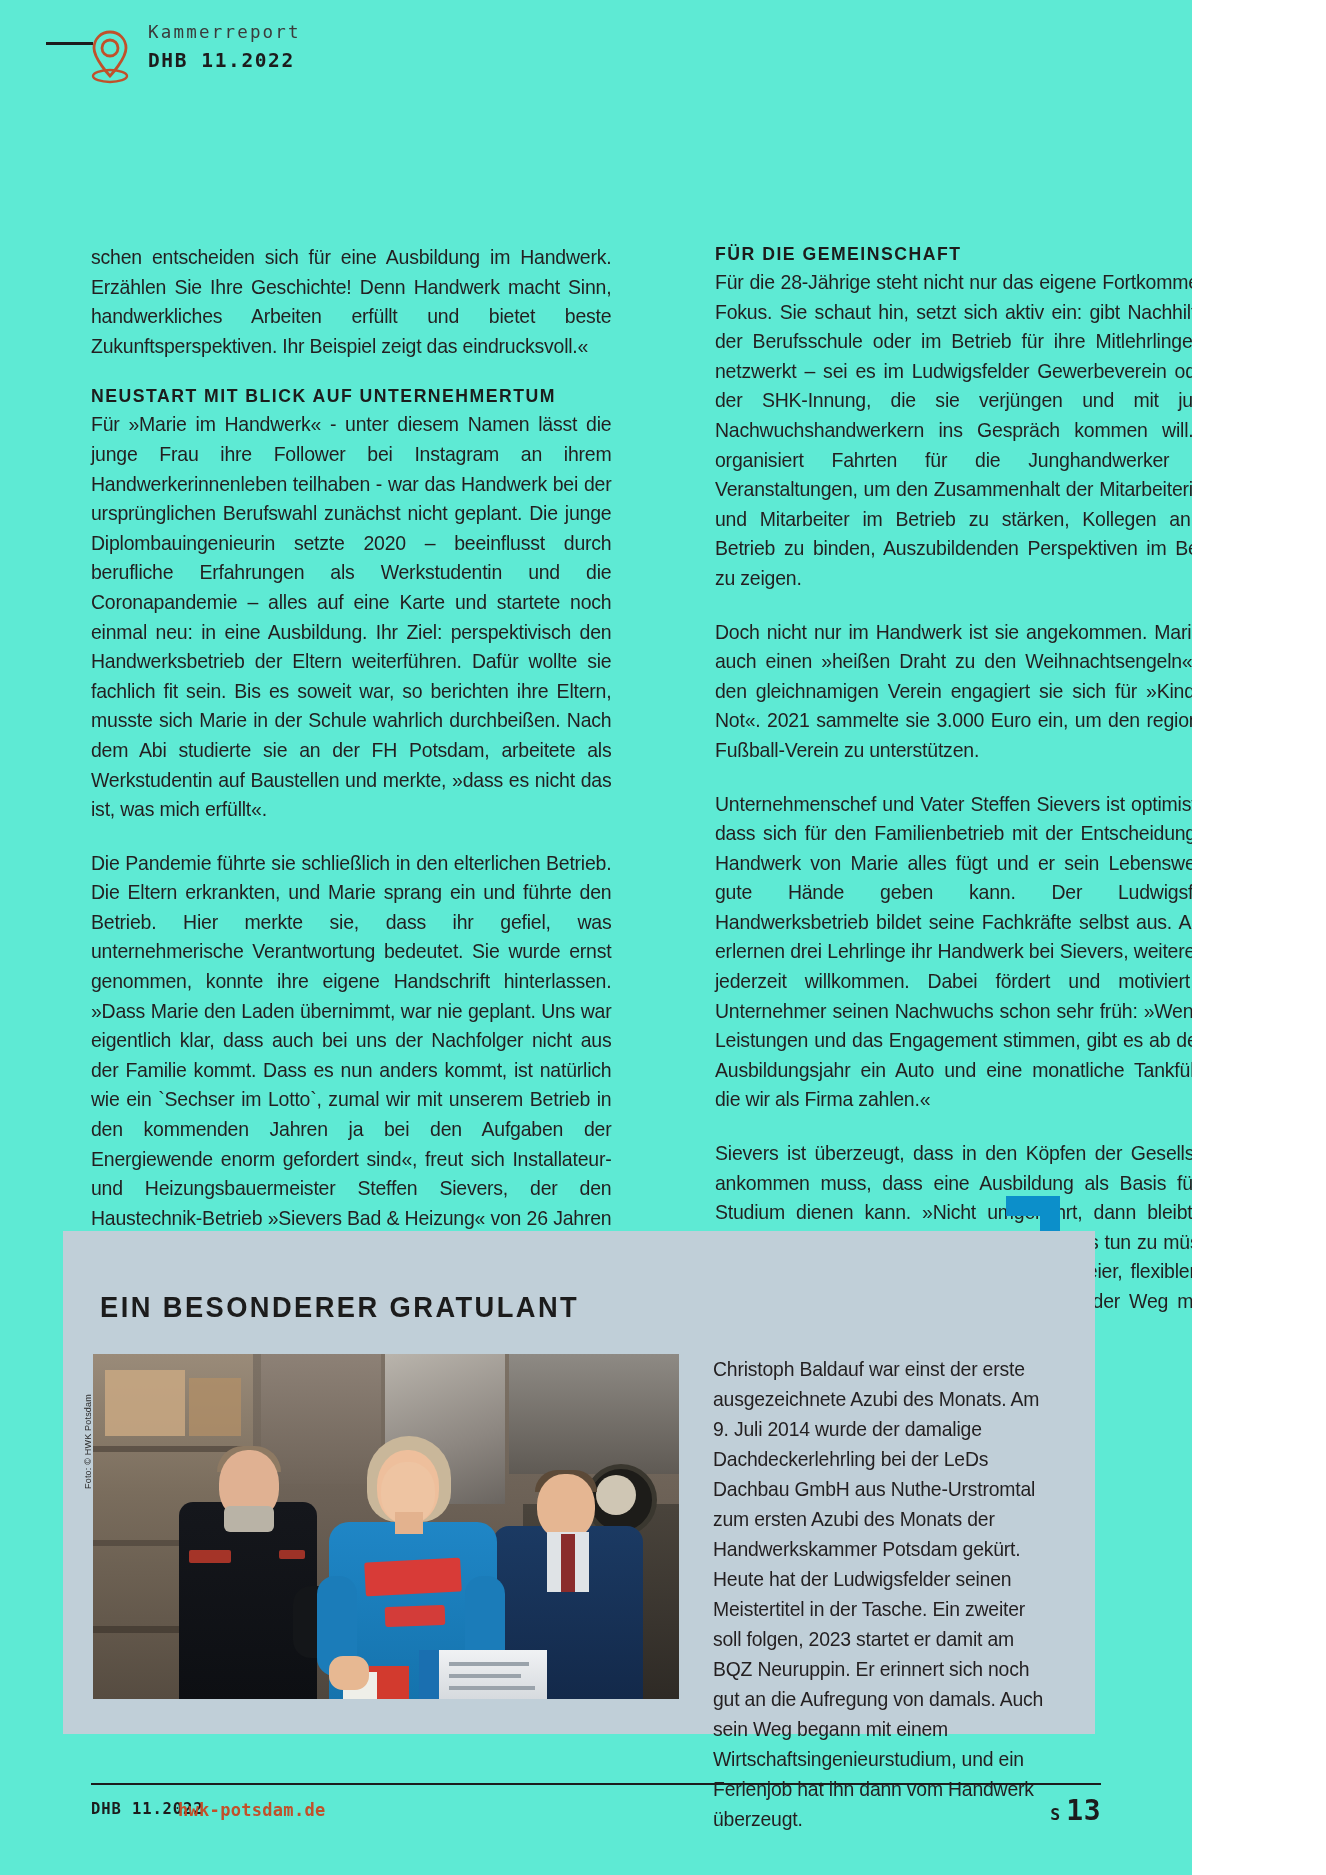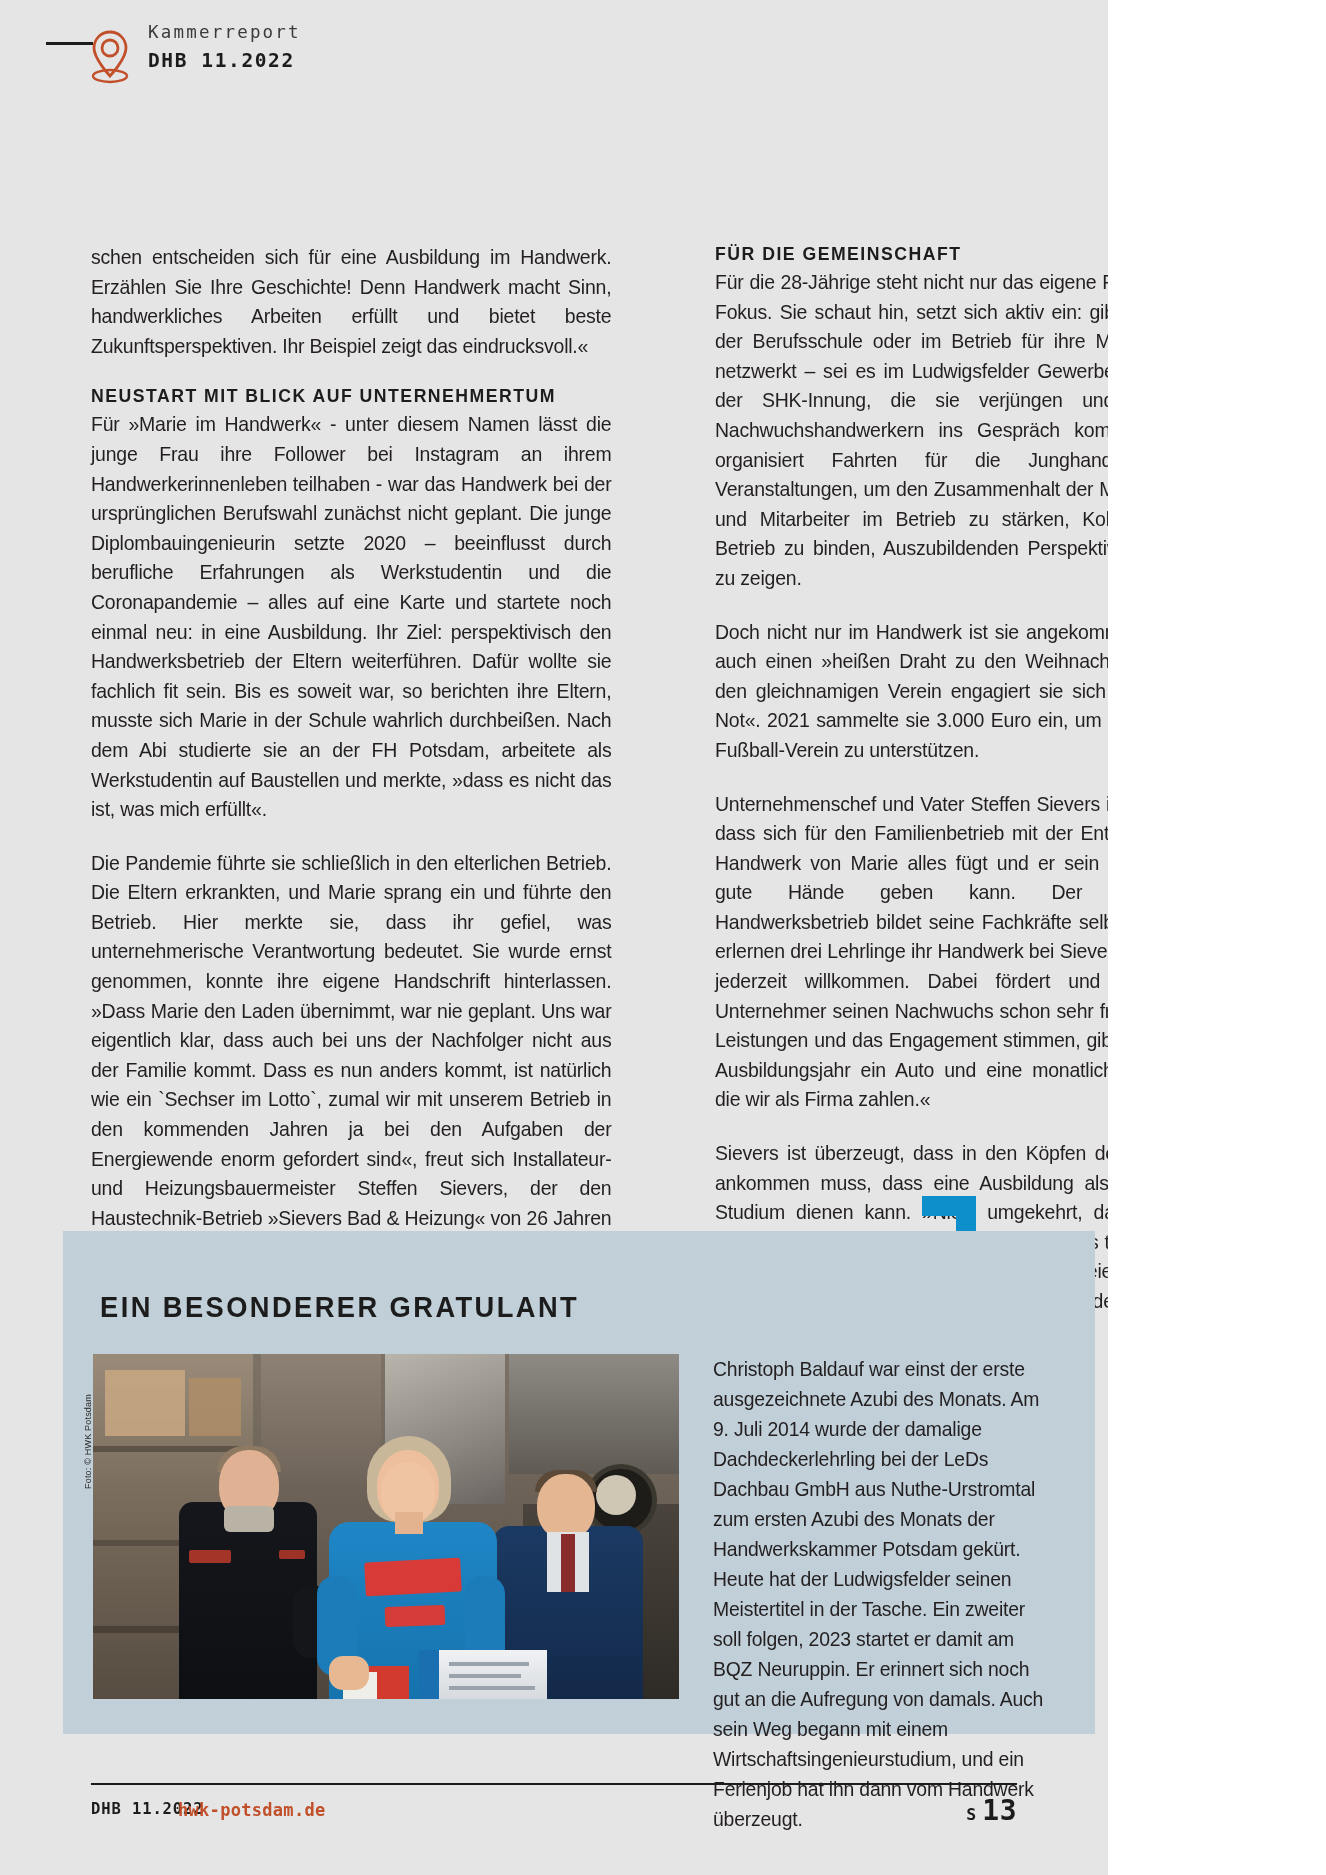--- a/index.html
+++ b/index.html
@@ -2,23 +2,23 @@
 <html lang="de"><head>
 <meta charset="utf-8">
 <style>
   html, body {
     margin: 0;
     padding: 0;
     background: #ffffff;
   }
   .page {
     position: relative;
-    width: 1108px;
+    width: 1192px;
     height: 1875px;
-    background: #e5e5e5;
+    background: #5eead4;
     font-family: "Liberation Sans", "DejaVu Sans", sans-serif;
     color: #1c1c1c;
     overflow: hidden;
   }
 
   
   .masthead {
     position: absolute;
     left: 0;
     top: 36px;

